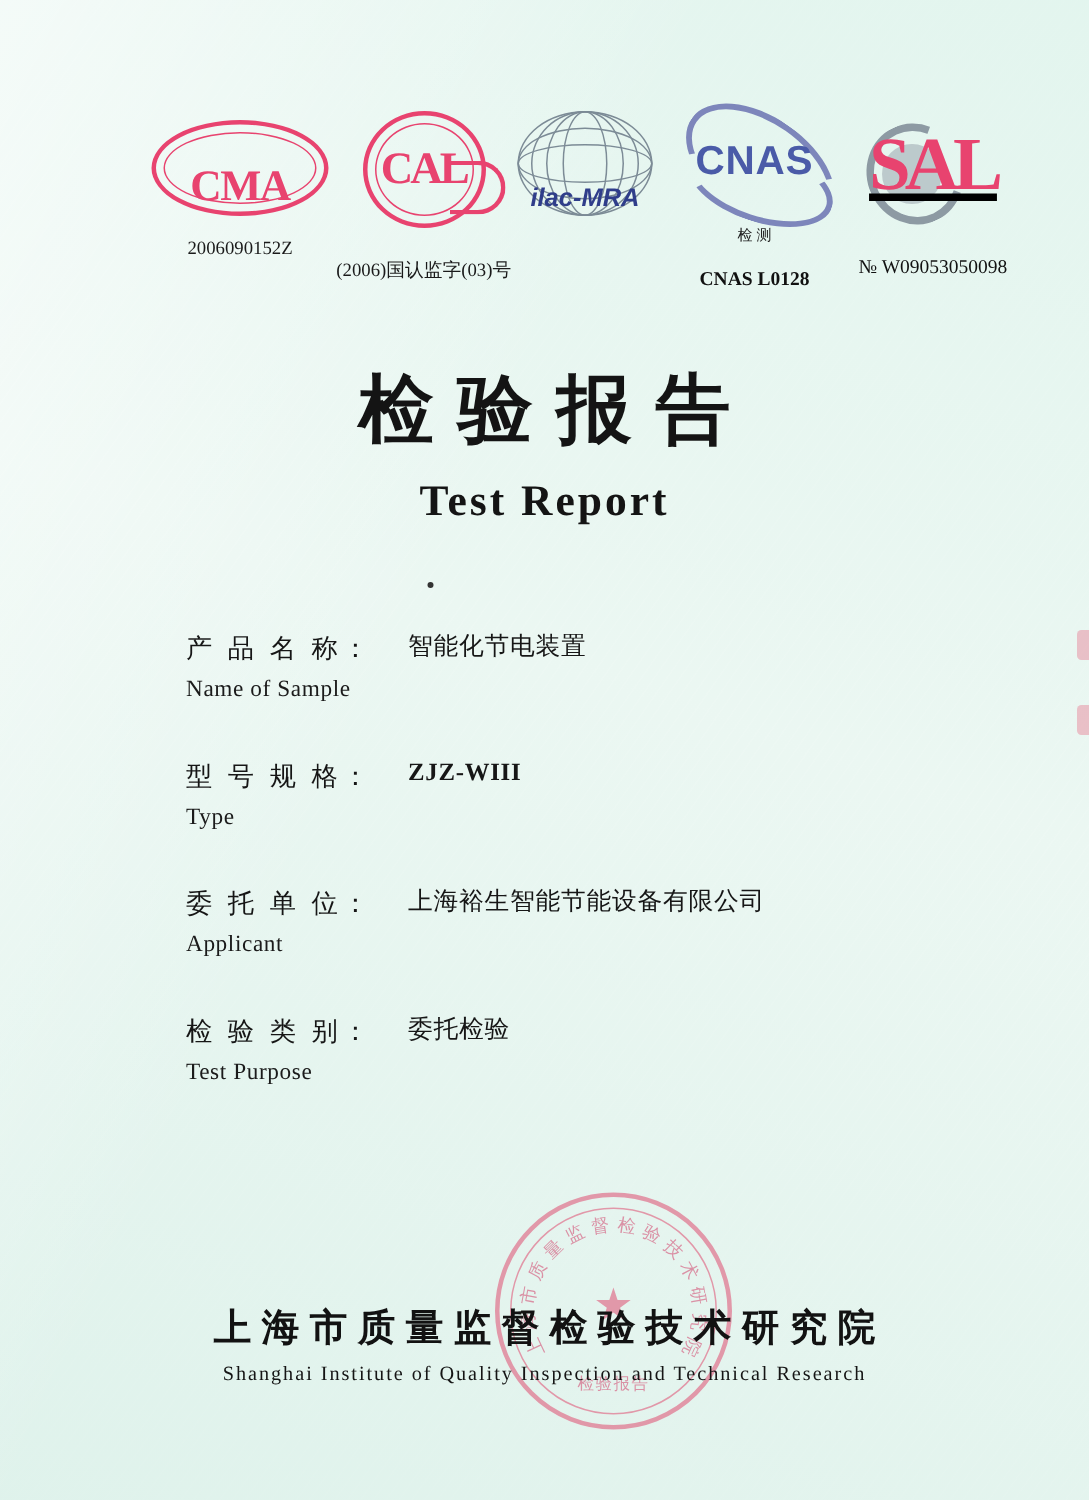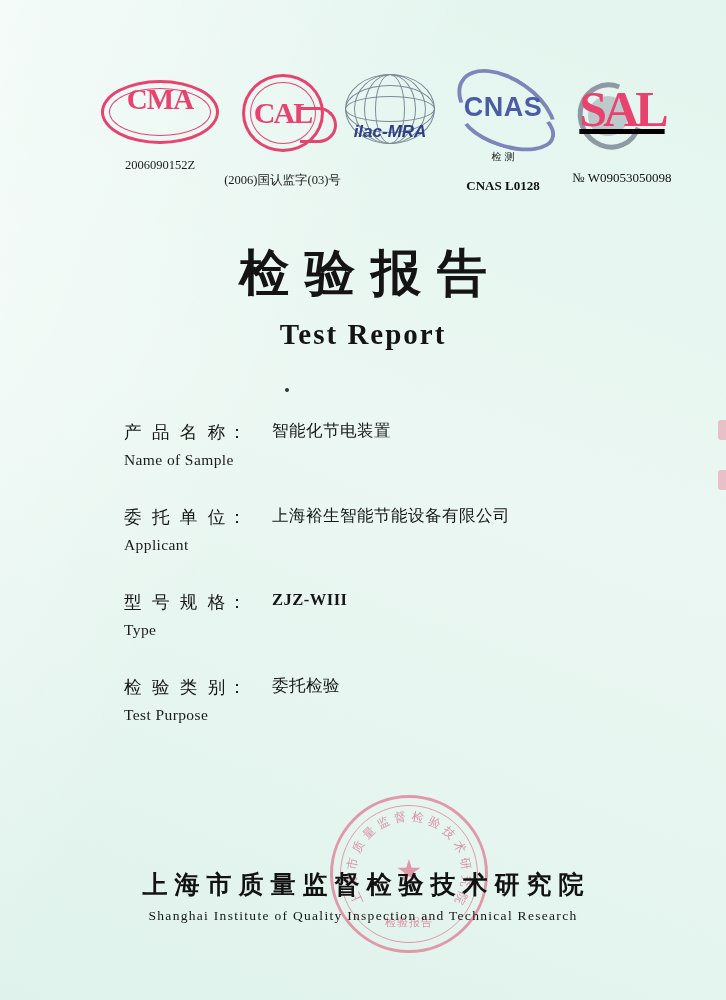--- a/index.html
+++ b/index.html
@@ -39,21 +39,21 @@
     height: 150px;
   }
   .logo-block { position: absolute; text-align: center; }
 
   
   #cma { left: 100px; top: 18px; width: 120px; }
   .cma-oval {
     width: 112px; height: 58px;
     border: 3.5px solid #e8436f;
     border-radius: 50%/50%;
-    display: flex; align-items: flex-start; justify-content: center;
+    display: flex; align-items: flex-end; justify-content: center;
     position: relative;
     margin: 0 auto;
   }
   .cma-oval .inner {
     position: absolute;
     left: 5px; right: 5px; top: 5px; bottom: 5px;
     border: 1.5px solid #e8436f;
     border-radius: 50%/50%;
   }
   .cma-text {
@@ -445,27 +445,27 @@
   <div class="dot-sep"></div>
 
   <div class="fields">
 
     <div class="field">
       <span class="f-cn">产 品 名 称：</span><span class="f-val">智能化节电装置</span>
       <div class="f-en">Name of Sample</div>
     </div>
 
     <div class="field">
+      <span class="f-cn">型 号 规 格：</span><span class="f-val bold">ZJZ-WIII</span>
+      <div class="f-en">Type</div>
+    </div>
+
+    <div class="field">
       <span class="f-cn">委 托 单 位：</span><span class="f-val">上海裕生智能节能设备有限公司</span>
       <div class="f-en">Applicant</div>
-    </div>
-
-    <div class="field">
-      <span class="f-cn">型 号 规 格：</span><span class="f-val bold">ZJZ-WIII</span>
-      <div class="f-en">Type</div>
     </div>
 
     <div class="field">
       <span class="f-cn">检 验 类 别：</span><span class="f-val">委托检验</span>
       <div class="f-en">Test Purpose</div>
     </div>
 
   </div>
 
   <div class="stamp">

